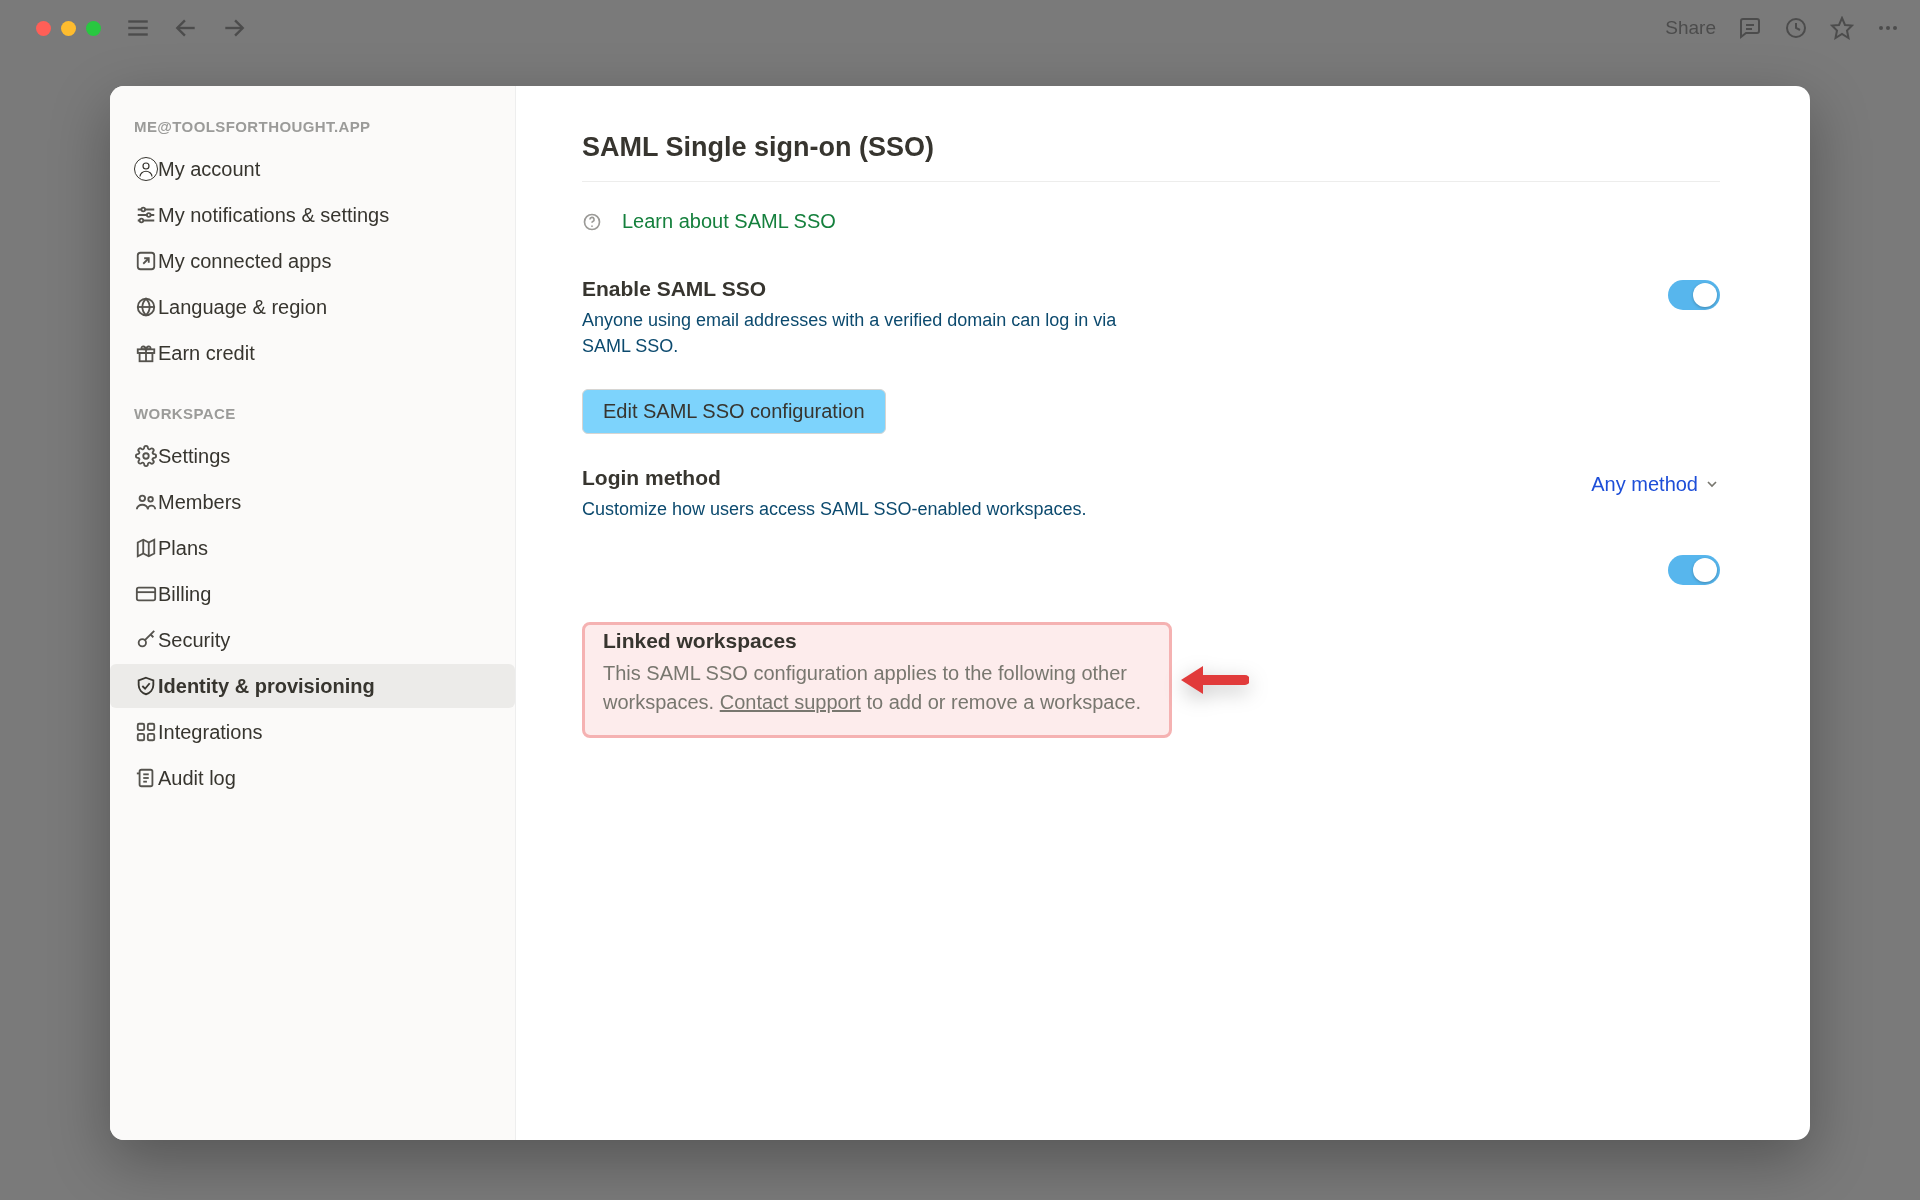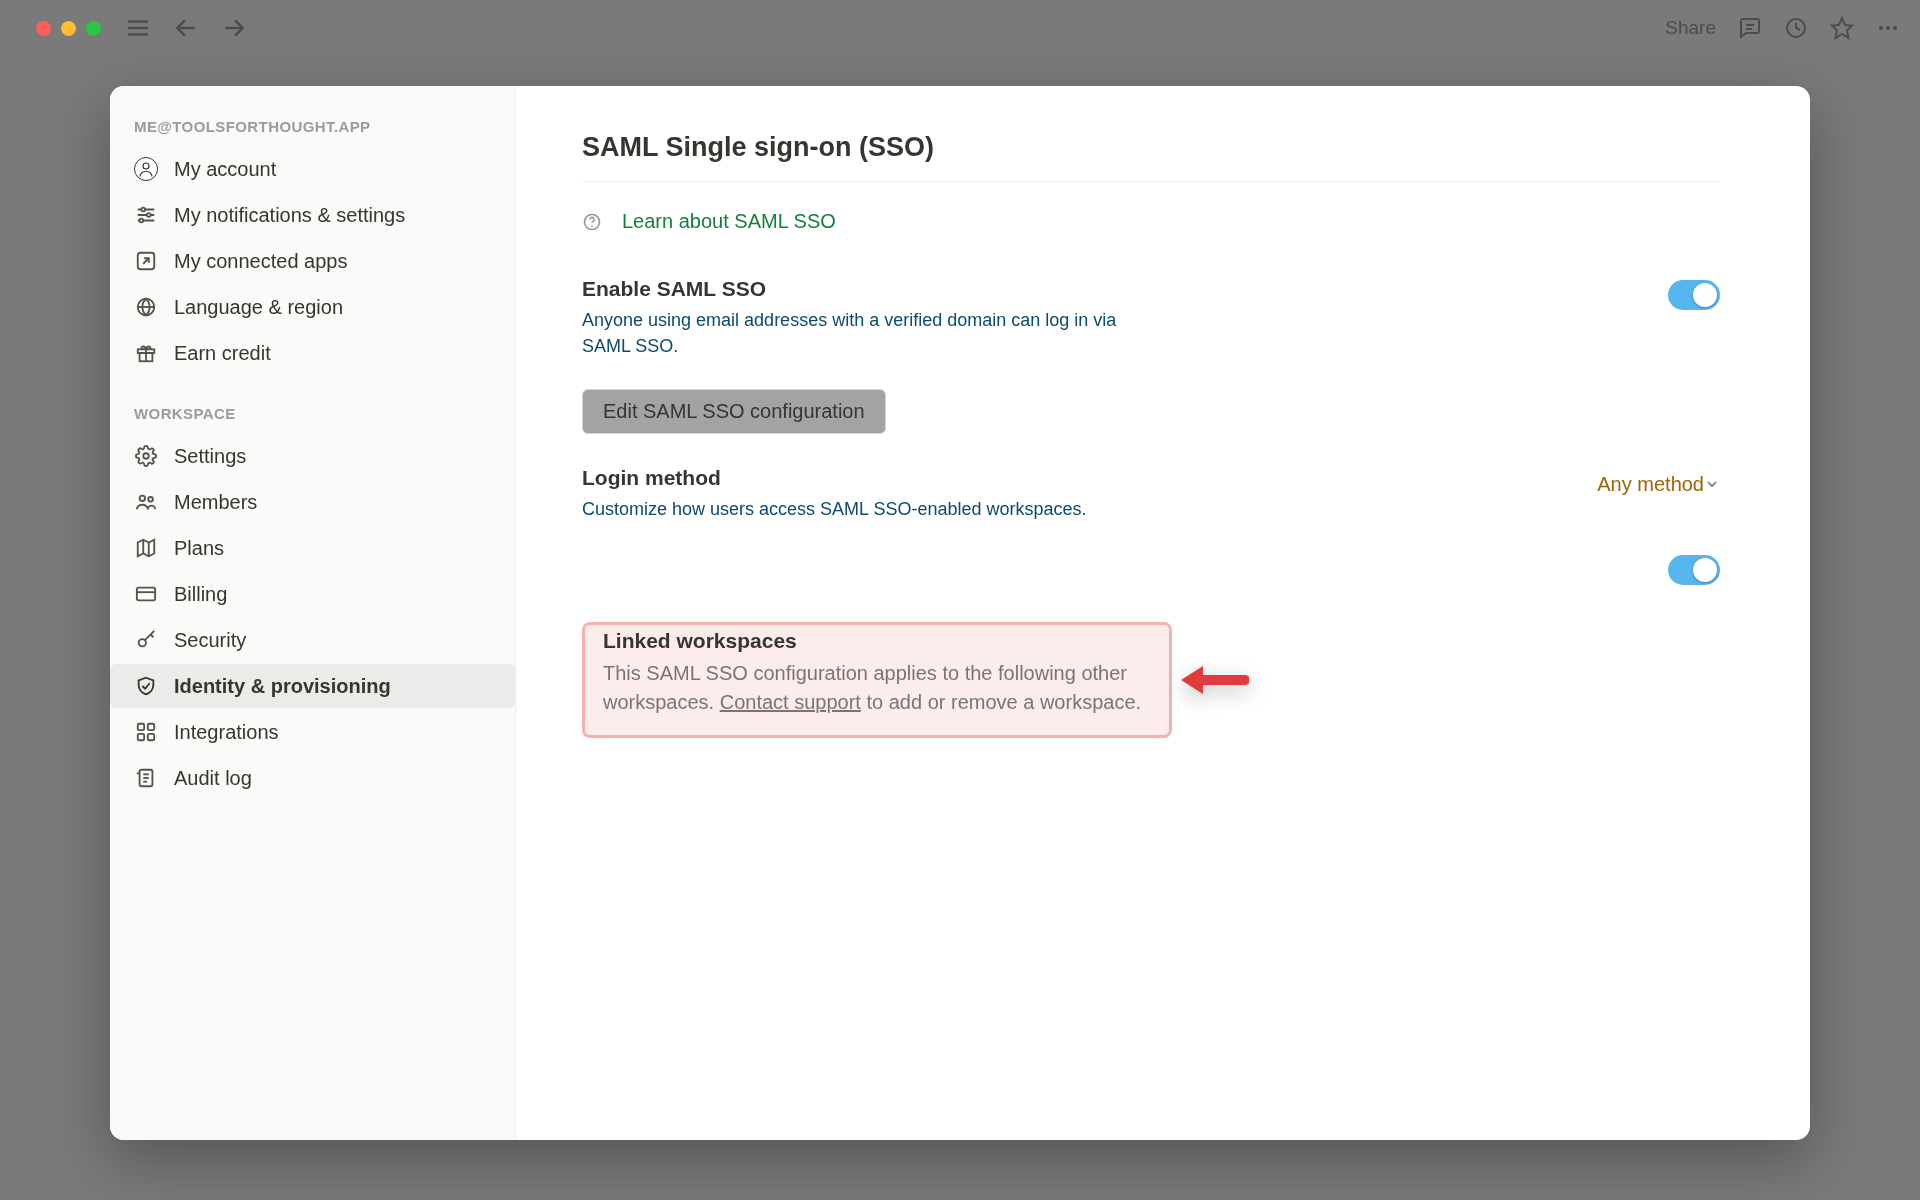--- a/index.html
+++ b/index.html
@@ -65,21 +65,21 @@
   .section-label {
     font-size: 15px;
     font-weight:600;
     letter-spacing: .4px;
     color: #9b9b99;
     padding: 10px 24px 10px 24px;
   }
   .nav-item {
     display:flex;
     align-items:center;
-    gap: 16px;
+    gap: 0;
     padding: 10px 24px;
     font-size: 20px;
     color: #37352f;
     cursor:pointer;
     border-radius: 6px;
     margin: 2px 0;
   }
   .nav-item.active { background: #ecebe9; font-weight:600; }
   .nav-item .nav-icon { width:24px; height:24px; display:flex; align-items:center; justify-content:center; color:#55534e; }
   .nav-item.active .nav-icon { color:#37352f; }
@@ -128,27 +128,27 @@
     width:24px; height:24px; border-radius:50%; background:#fff;
     box-shadow: 0 1px 3px rgba(0,0,0,.25);
   }
   .btn-outline {
     display:inline-block;
     border:1px solid #d6d5d2;
     border-radius:6px;
     padding: 10px 20px;
     font-size:20px;
     color:#37352f;
-    background:#a3a3a3;
+    background:#7dd3fc;
     cursor:pointer;
     margin: 6px 0 26px 0;
   }
   .dropdown-val {
-    display:flex; align-items:center; 
-    font-size:20px; color:#a16207; cursor:pointer;
+    display:flex; align-items:center; gap:6px;
+    font-size:20px; color:#1d4ed8; cursor:pointer;
   }
   .highlight-box {
     border: 3px solid #f5b2b2;
     background: #fdecec;
     border-radius: 8px;
     padding: 4px 18px 18px 18px;
     margin-top: 10px;
     position:relative;
     max-width: 590px;
   }

